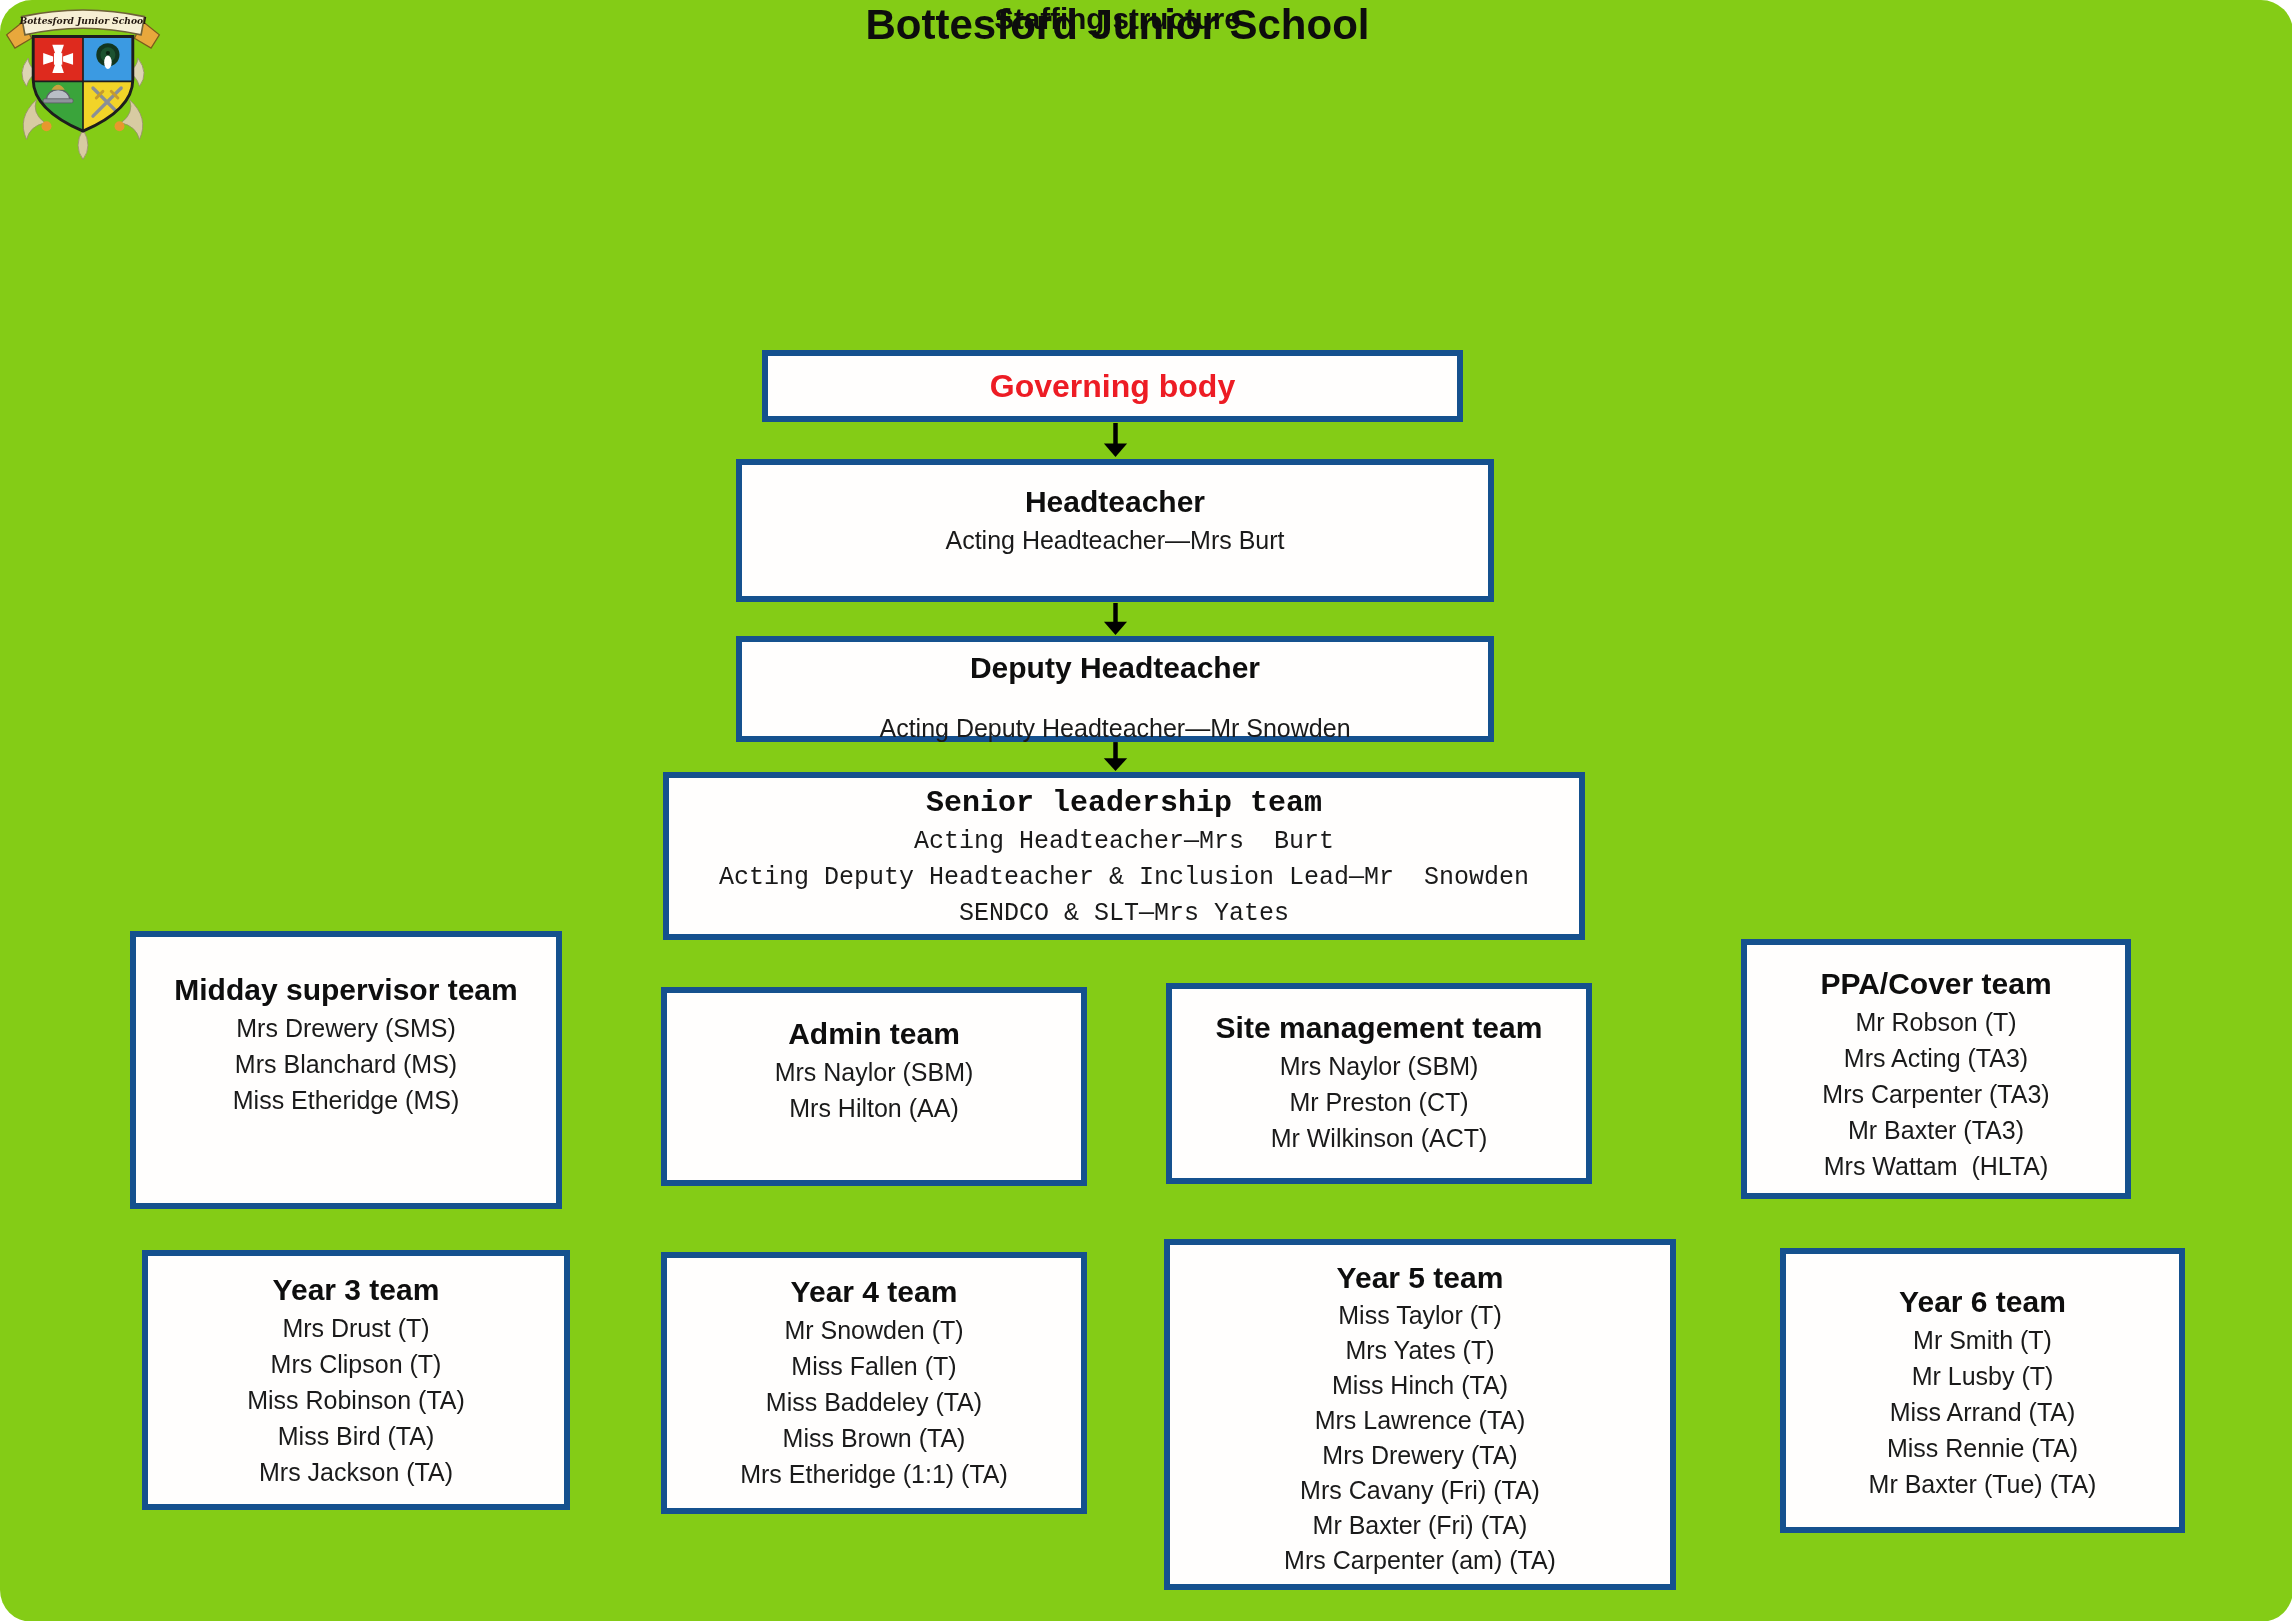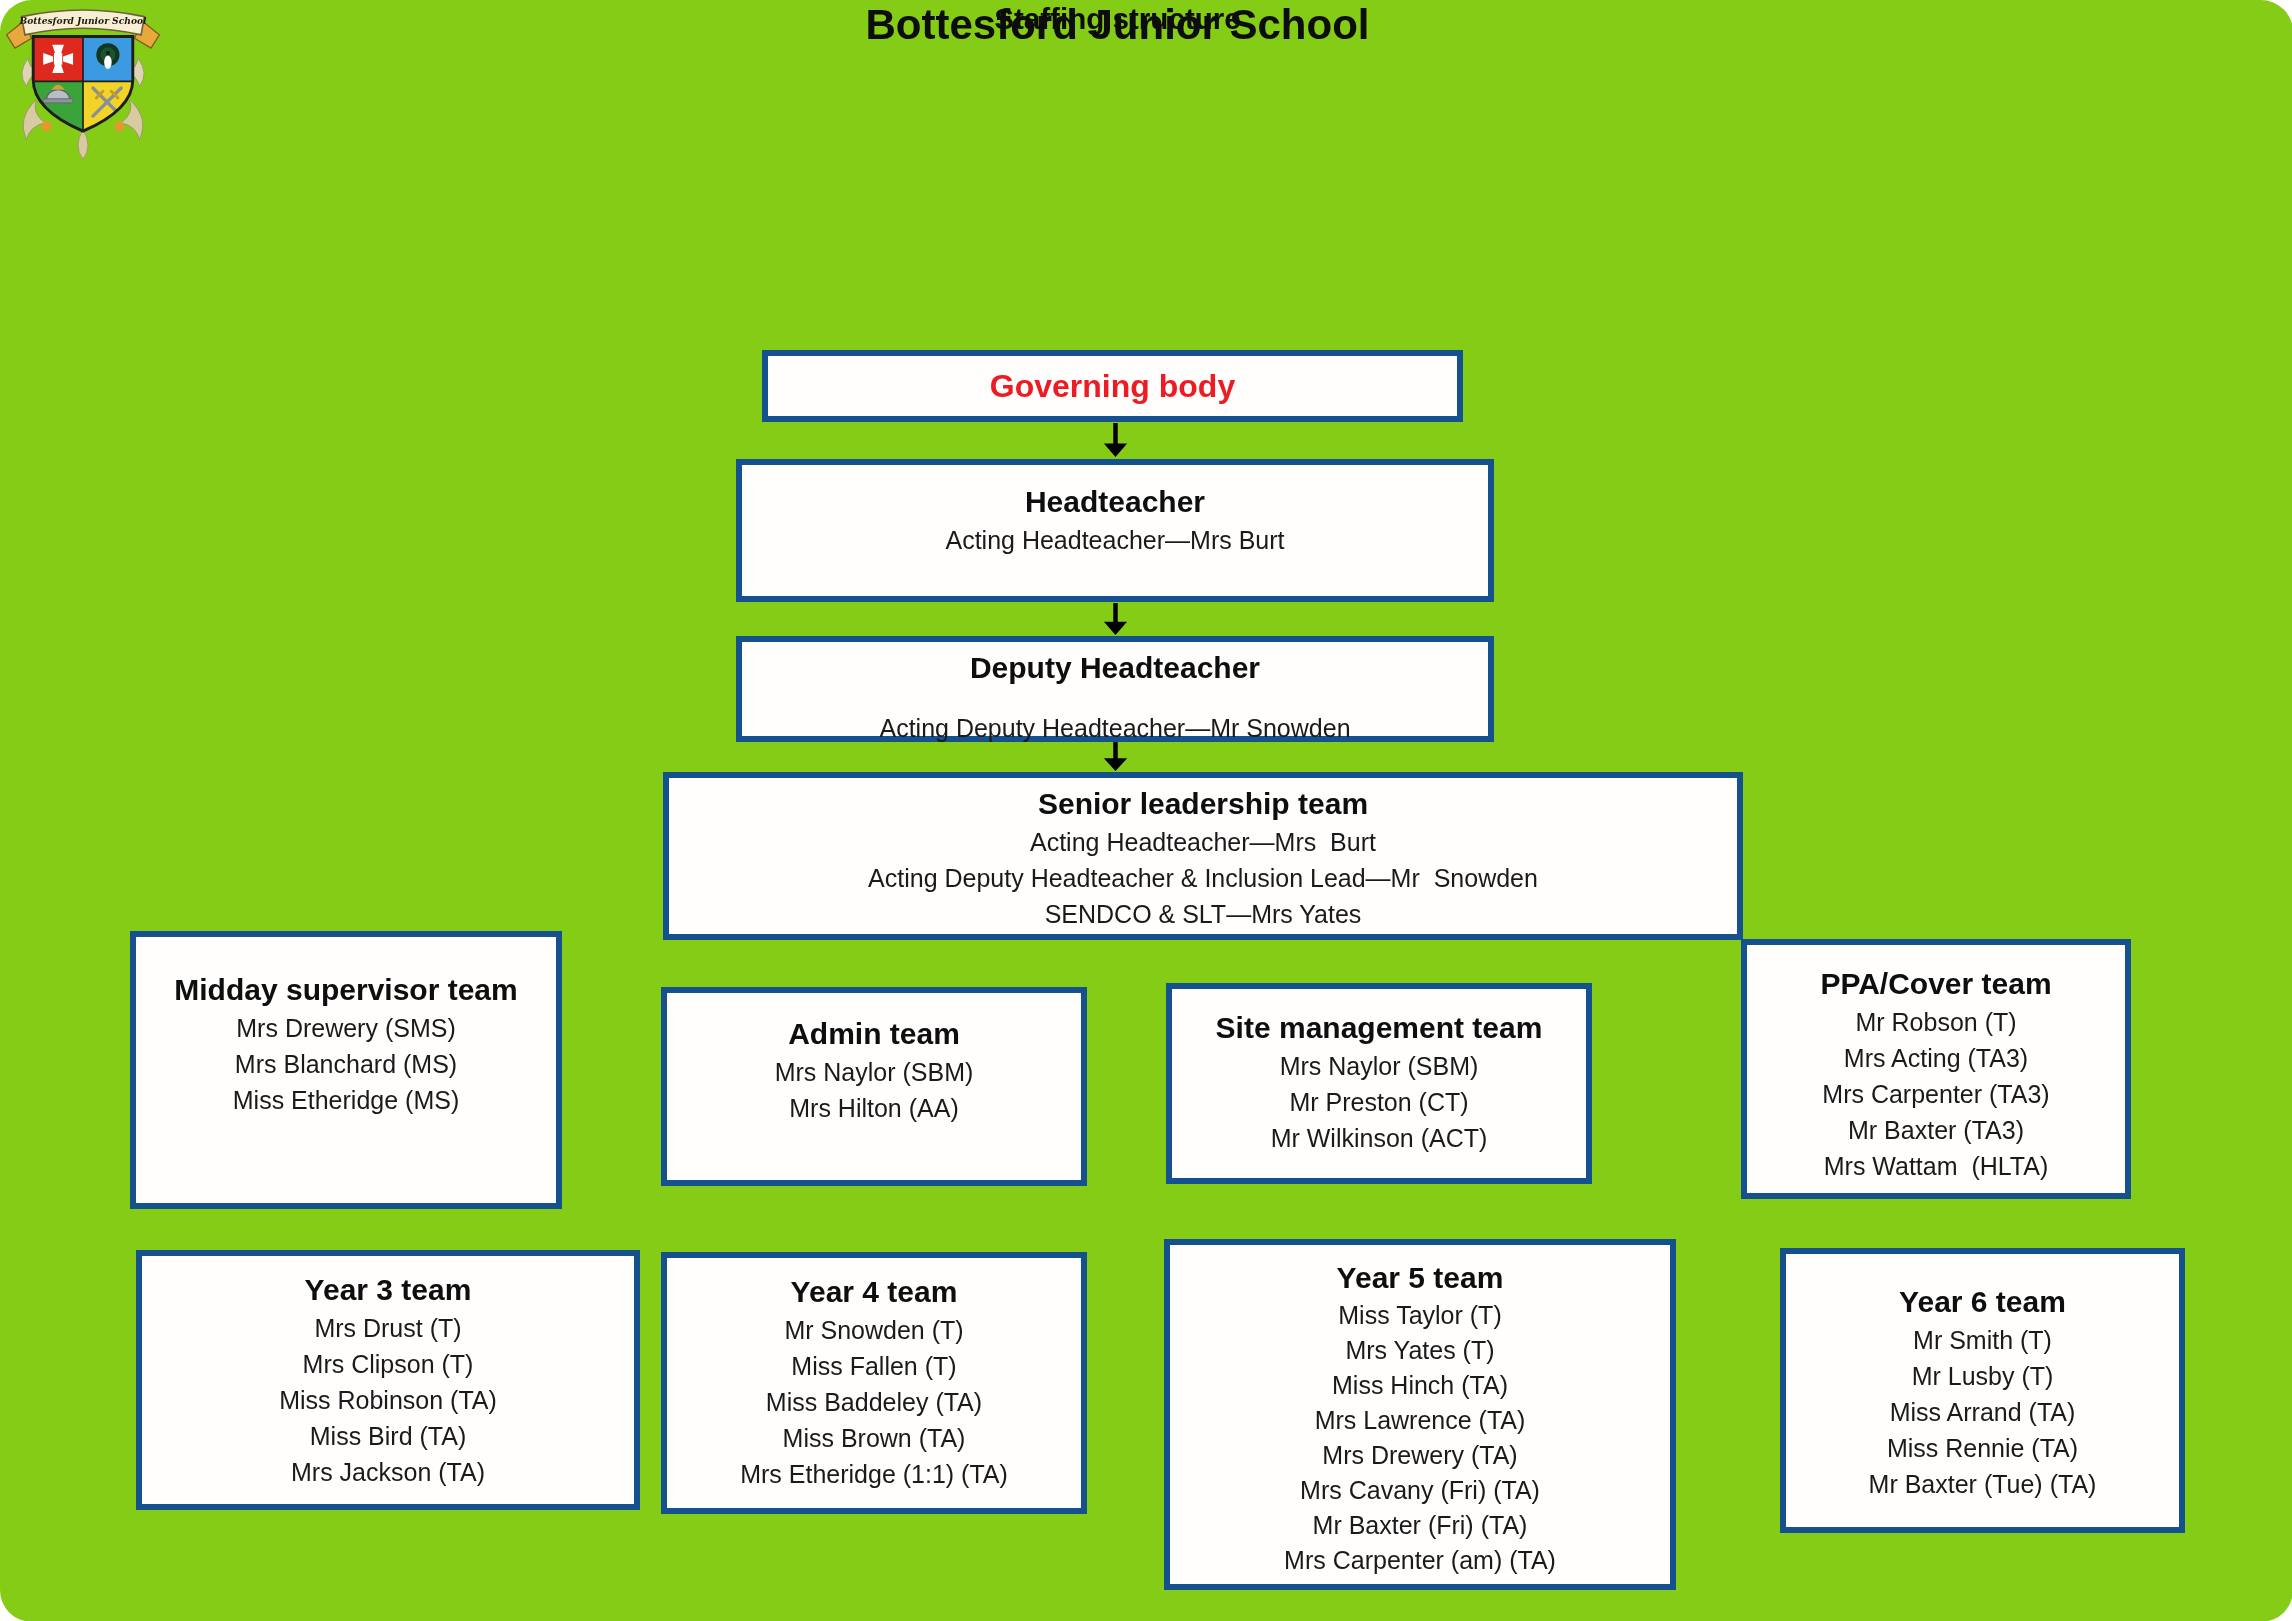--- a/index.html
+++ b/index.html
@@ -15,27 +15,27 @@
   .box-title{font-weight:700;font-size:30px;line-height:41px;color:#0e0e0e;white-space:pre-wrap;}
   .line{font-size:25px;line-height:36px;color:#1a1a1a;white-space:pre-wrap;}
   .gov-label{font-weight:700;font-size:32px;color:var(--red,#ed1c24);white-space:pre-wrap;}
   .governing{display:flex;align-items:center;justify-content:center;}
   .arrow{position:absolute;}
   
   #box-governing{left:762px;top:350px;width:701px;height:72px;}
   #box-headteacher{left:736px;top:459px;width:758px;height:143px;padding-top:16px;}
   #box-deputy{left:736px;top:636px;width:758px;height:106px;padding-top:5.4px;}
   #box-deputy .line{margin-top:22px;}
-  #box-slt{left:663px;top:772px;width:1080px;height:168px;padding-top:5.4px;}
+  #box-slt{left:663px;top:772px;width:922px;height:168px;padding-top:5.4px;font-family:Liberation Mono, monospace;}
   
   #box-midday{left:130px;top:931px;width:432px;height:278px;padding-top:32px;}
   #box-admin{left:661px;top:987px;width:426px;height:199px;padding-top:19.7px;}
   #box-site{left:1166px;top:983px;width:426px;height:201px;padding-top:18px;}
   #box-ppa{left:1741px;top:939px;width:390px;height:260px;padding-top:18px;}
-  #box-year3{left:136px;top:1250px;width:504px;height:260px;padding-top:12.5px;}
+  #box-year3{left:142px;top:1250px;width:428px;height:260px;padding-top:12.5px;}
   #box-year4{left:661px;top:1252px;width:426px;height:262px;padding-top:12.5px;}
   #box-year5{left:1164px;top:1239px;width:512px;height:351px;padding-top:12px;}
   #box-year5 .line{line-height:35px;}
   #box-year6{left:1780px;top:1248px;width:405px;height:285px;padding-top:27px;}
 </style>
 </head>
 <body>
 
 <div class="page">
 

